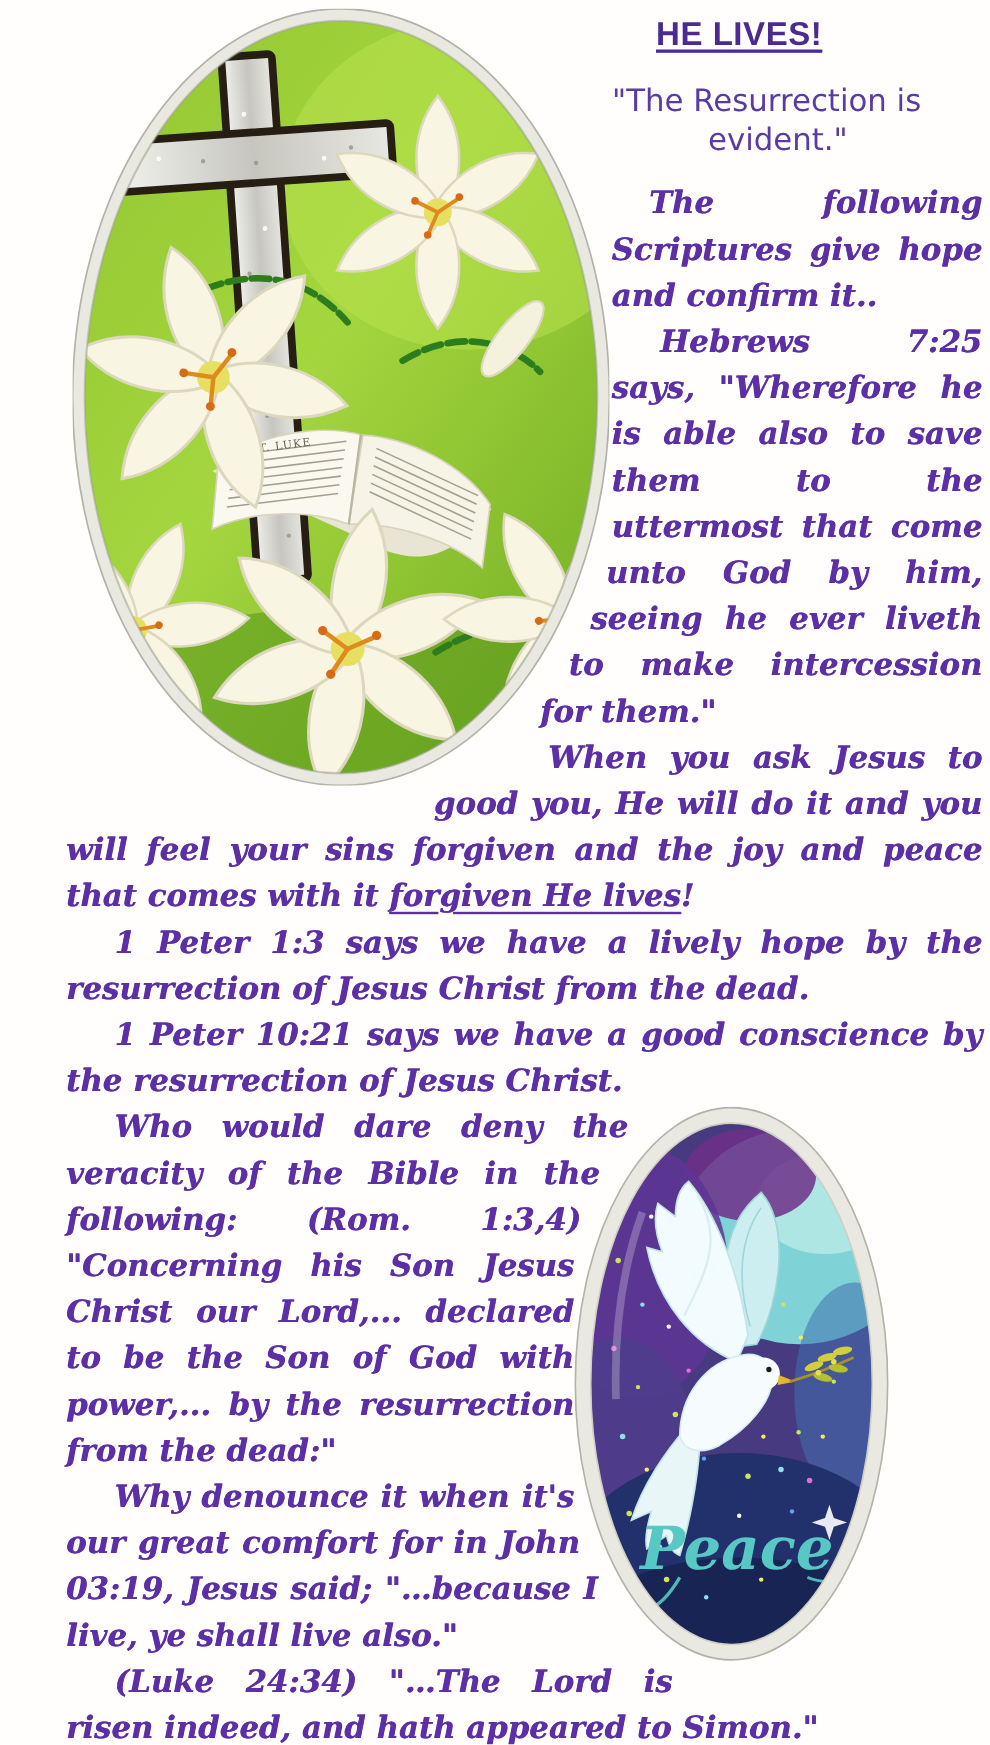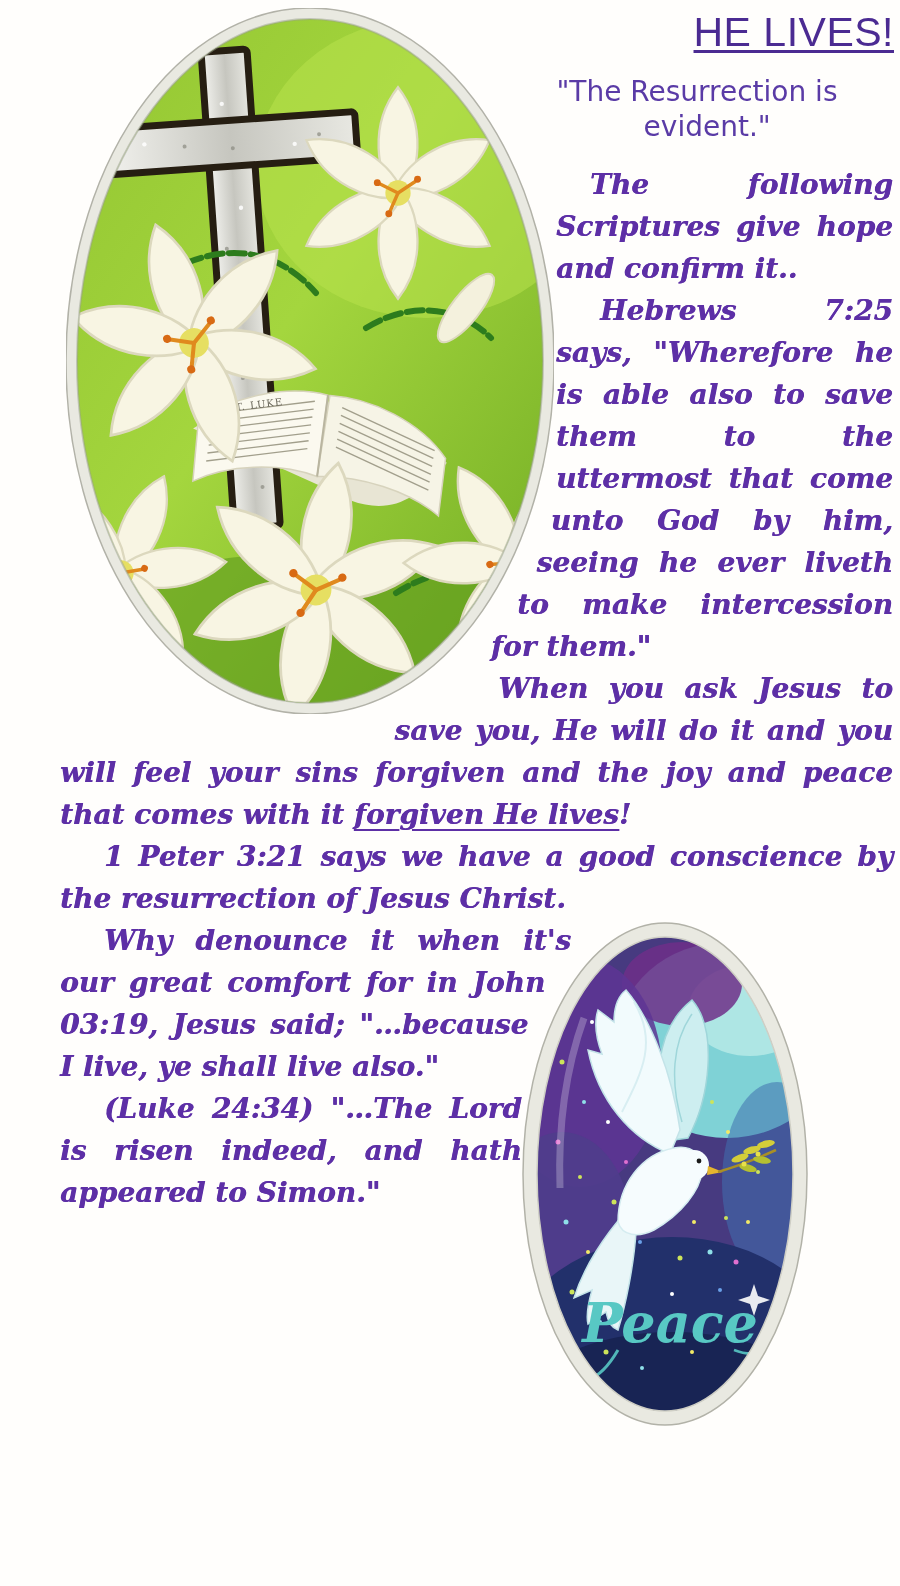--- a/index.html
+++ b/index.html
@@ -16,23 +16,23 @@
   .float-lily svg{display:block;margin:8px 0 0 66px;}
   .float-dove{
     float:right;width:378px;height:510px;margin-top:2px;
     shape-outside:ellipse(148px 256px at 147px 254px);
     shape-margin:12px;
     font-weight:bold;
   }
   .float-dove svg{display:block;margin:0;}
   
   h1.title{
-    margin:14px 6px 0 0;text-align:right;
+    margin:14px 6px 0 0;text-align:center;
     font-family:"Liberation Sans","DejaVu Sans",sans-serif;
-    font-weight:normal;font-size:41px;line-height:36px;color:#4b2b92;
+    font-weight:bold;font-size:30px;line-height:36px;color:#4b2b92;
     text-decoration:underline;text-decoration-thickness:3px;text-underline-offset:4px;
     letter-spacing:.5px;
   }
   p.subtitle{
     margin:24px 6px 0 0;text-align:center;
     font-family:"DejaVu Sans","Liberation Sans",sans-serif;
     font-size:28px;line-height:35px;color:#5a3ba6;
   }
   
   p.body{
@@ -149,22 +149,23 @@
       </g>
       <ellipse cx="244" cy="353" rx="233" ry="342" fill="none" stroke="#9aa08e" stroke-width="2" opacity=".5"></ellipse>
     </svg>
   </div>
 
   <h1 class="title">HE LIVES!</h1>
   <p class="subtitle">"The Resurrection is evident."</p>
 
   <p class="body first">The following Scriptures give hope and confirm it..</p>
   <p class="body">Hebrews 7:25 says, "Wherefore he is able also to save them to the uttermost that come unto God by him, seeing he ever liveth to make intercession for them."</p>
-  <p class="body"><span>When you ask Jesus to save you, He will do it and you will feel your sins forgiven and the joy and peace that comes with it </span><span class="ul">forgiven He lives</span><span>!</span></p>
-  <p class="body">1 Peter 3:21 says we have a good conscience by the resurrection of Jesus Christ.</p>
+  <p class="body"><span>When you ask Jesus to good you, He will do it and you will feel your sins forgiven and the joy and peace that comes with it </span><span class="ul">forgiven He lives</span><span>!</span></p>
+  <p class="body">1 Peter 1:3 says we have a lively hope by the resurrection of Jesus Christ from the dead.</p>
+  <p class="body">1 Peter 10:21 says we have a good conscience by the resurrection of Jesus Christ.</p>
 
   <div class="float-dove">
     <svg width="286" height="504" viewBox="0 0 286 504">
       <defs>
           <clipPath id="doveClip">
             <ellipse cx="143" cy="252" rx="128" ry="237"></ellipse>
           </clipPath>
         </defs>
       <ellipse cx="143" cy="252" rx="142" ry="251" fill="#e9e9e1" stroke="#b2b2a8" stroke-width="1.5"></ellipse>
       <g clip-path="url(#doveClip)">
@@ -243,16 +244,17 @@
         <text x="148" y="420" text-anchor="middle" font-size="54" font-style="italic" fill="#58c8c4" font-family="DejaVu Serif, serif">Peace</text>
         <path d="M96,428 C76,462 54,466 50,444" stroke="#58c8c4" stroke-width="3" fill="none" opacity=".9"></path>
         <path d="M212,428 C232,436 248,430 256,416" stroke="#58c8c4" stroke-width="2.5" fill="none" opacity=".9"></path>
         <path d="M232,362 L236,374 L248,378 L236,382 L232,394 L228,382 L216,378 L228,374 Z" fill="#ffffff" opacity=".9"></path>
         <path d="M62,96 C44,146 36,206 38,266" fill="none" stroke="#ffffff" stroke-width="7" opacity=".25"></path>
       </g>
       <ellipse cx="143" cy="252" rx="128" ry="237" fill="none" stroke="#cfcfc5" stroke-width="1.5"></ellipse>
     </svg>
   </div>
 
+  <p class="body">Who would dare deny the veracity of the Bible in the following: (Rom. 1:3,4) "Concerning his Son Jesus Christ our Lord,... declared to be the Son of God with power,... by the resurrection from the dead:"</p>
   <p class="body">Why denounce it when it's our great comfort for in John 03:19, Jesus said; "…because I live, ye shall live also."</p>
   <p class="body">(Luke 24:34) "…The Lord is risen indeed, and hath appeared to Simon."</p>
 
 </div>
 
 </body></html>

